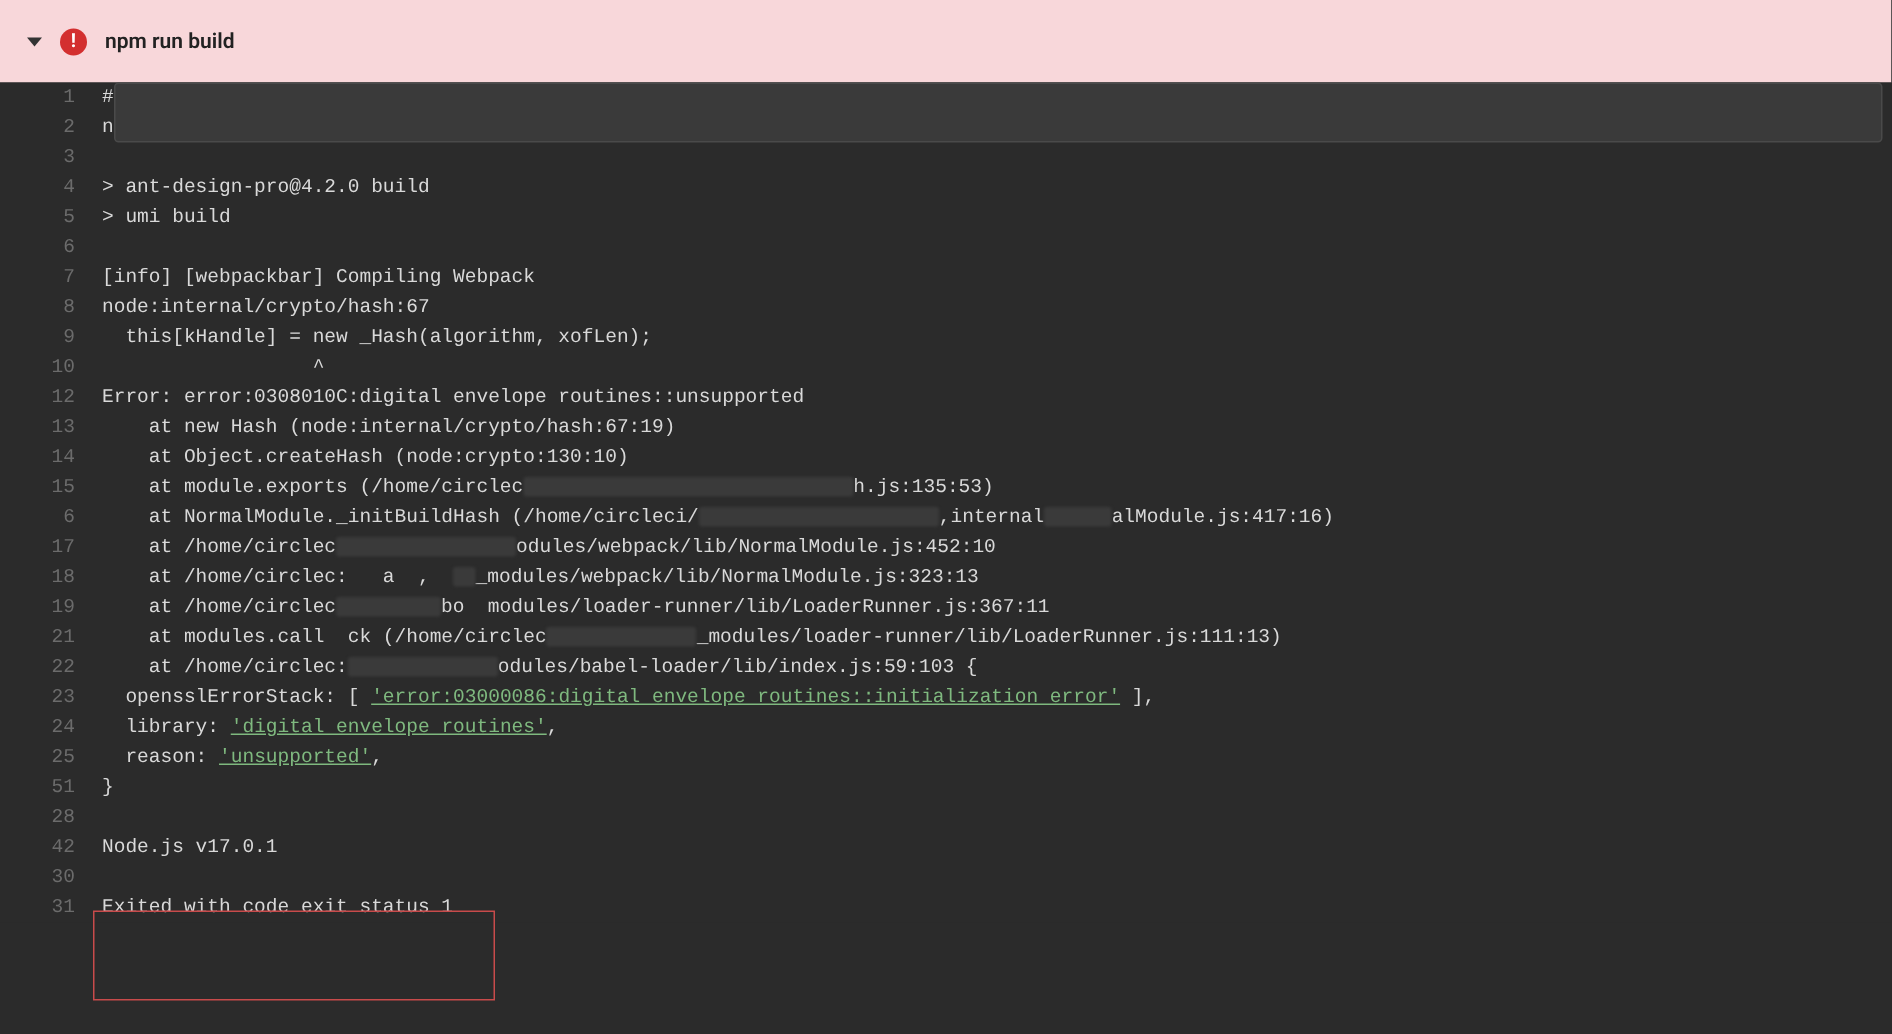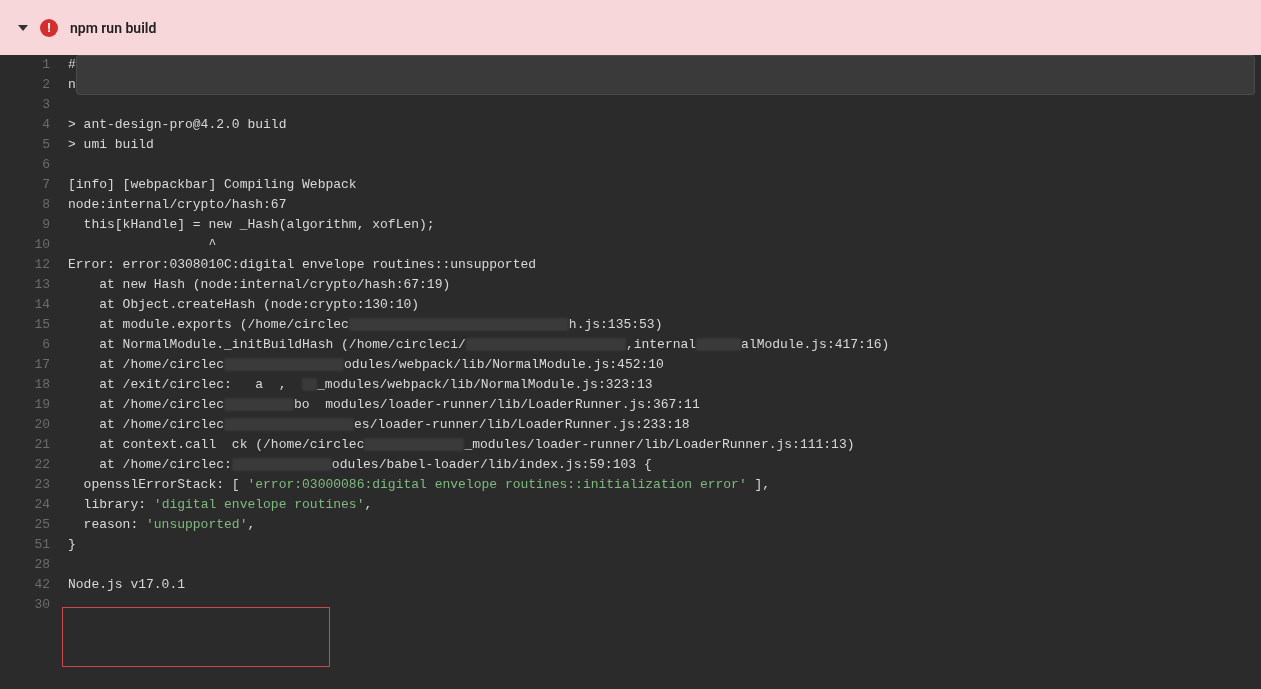--- a/index.html
+++ b/index.html
@@ -76,21 +76,21 @@
   top: 0;
   height: 40px;
   border: 1px solid #4a4a4a;
   border-radius: 3px;
   pointer-events: none;
 }
 .terminal-inner {
   position: relative;
   padding-top: 0px;
 }
-.green { color: #7fb97f; }
+.green { color: #7fb97f; text-decoration: underline; }
 .highlight-box {
   position: absolute;
   border: 1px solid #c84b4b;
   left: 62px;
   width: 268px;
   height: 60px;
   top: 552px;
   pointer-events: none;
 }
 .smudge {
@@ -174,33 +174,29 @@
       <div class="line">
         <div class="gutter">6</div>
         <div class="code"><span>    at NormalModule._initBuildHash (/home/circleci/</span><span class="smudge" style="width: 160px;"></span><span>,internal</span><span class="smudge" style="width: 45px;"></span><span>alModule.js:417:16)</span></div>
       </div>
       <div class="line">
         <div class="gutter">17</div>
         <div class="code"><span>    at /home/circlec</span><span class="smudge" style="width: 120px;"></span><span>odules/webpack/lib/NormalModule.js:452:10</span></div>
       </div>
       <div class="line">
         <div class="gutter">18</div>
-        <div class="code"><span>    at /exit/circlec:   a  ,  </span><span class="smudge" style="width: 15px;"></span><span>_modules/webpack/lib/NormalModule.js:323:13</span></div>
+        <div class="code"><span>    at /home/circlec:   a  ,  </span><span class="smudge" style="width: 15px;"></span><span>_modules/webpack/lib/NormalModule.js:323:13</span></div>
       </div>
       <div class="line">
         <div class="gutter">19</div>
         <div class="code"><span>    at /home/circlec</span><span class="smudge" style="width: 70px;"></span><span>bo  modules/loader-runner/lib/LoaderRunner.js:367:11</span></div>
       </div>
       <div class="line">
-        <div class="gutter">20</div>
-        <div class="code"><span>    at /home/circlec</span><span class="smudge" style="width: 130px;"></span><span>es/loader-runner/lib/LoaderRunner.js:233:18</span></div>
-      </div>
-      <div class="line">
         <div class="gutter">21</div>
-        <div class="code"><span>    at context.call  ck (/home/circlec</span><span class="smudge" style="width: 100px;"></span><span>_modules/loader-runner/lib/LoaderRunner.js:111:13)</span></div>
+        <div class="code"><span>    at modules.call  ck (/home/circlec</span><span class="smudge" style="width: 100px;"></span><span>_modules/loader-runner/lib/LoaderRunner.js:111:13)</span></div>
       </div>
       <div class="line">
         <div class="gutter">22</div>
         <div class="code"><span>    at /home/circlec:</span><span class="smudge" style="width: 100px;"></span><span>odules/babel-loader/lib/index.js:59:103 {</span></div>
       </div>
       <div class="line">
         <div class="gutter">23</div>
         <div class="code"><span>  opensslErrorStack: [ </span><span class="green">'error:03000086:digital envelope routines::initialization error'</span><span> ],</span></div>
       </div>
       <div class="line">
@@ -219,15 +215,19 @@
         <div class="gutter">28</div>
         <div class="code"></div>
       </div>
       <div class="line">
         <div class="gutter">42</div>
         <div class="code">Node.js v17.0.1</div>
       </div>
       <div class="line">
         <div class="gutter">30</div>
         <div class="code"></div>
+      </div>
+      <div class="line">
+        <div class="gutter">31</div>
+        <div class="code">Exited with code exit status 1</div>
       </div>
     </div>
 </div>
 
 </body></html>

